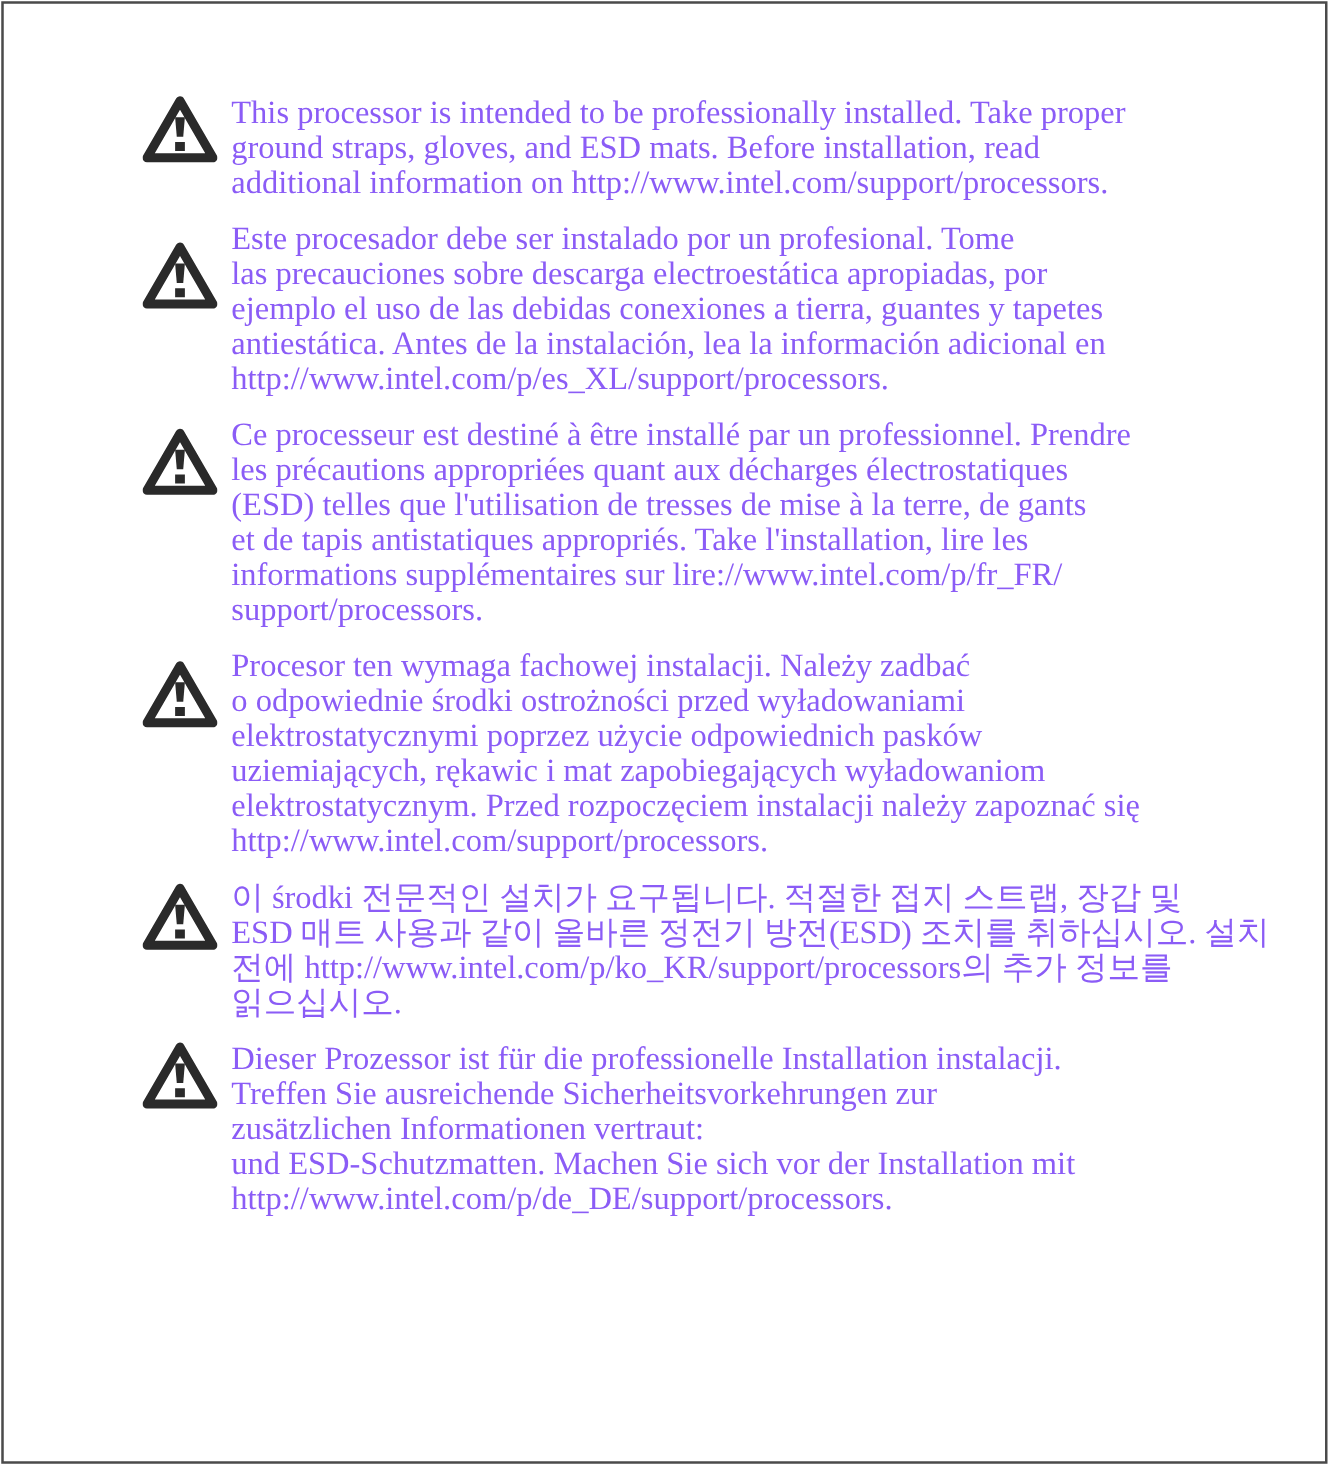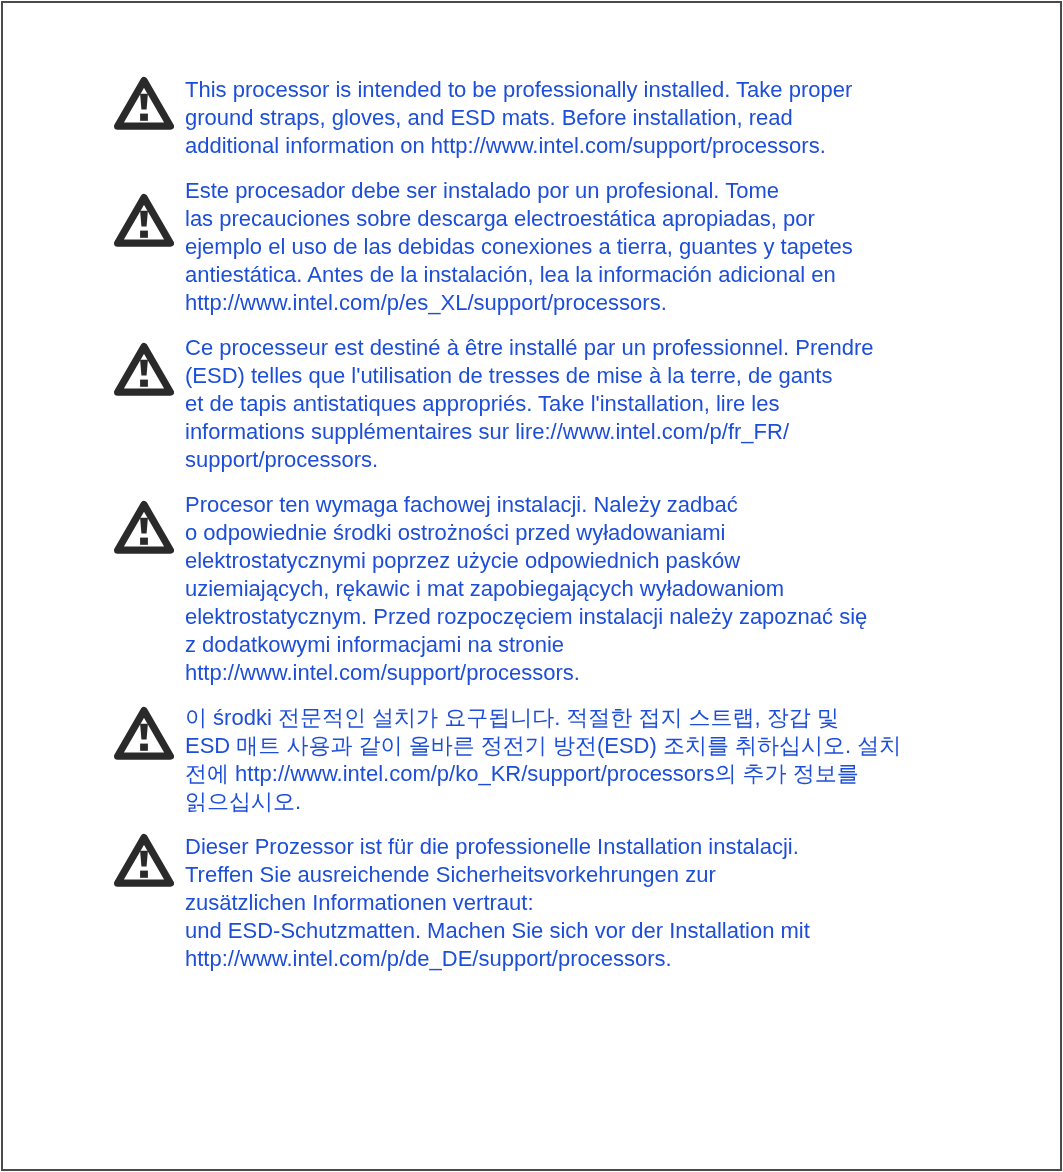--- a/index.html
+++ b/index.html
@@ -35,24 +35,25 @@
     display: block;
     width: 60px;
     height: 56px;
   }
   .icon-off-0  { margin-top: 0; }
   .icon-off-2  { margin-top: 2px; }
   .icon-off-8  { margin-top: 8px; }
   .icon-off-9  { margin-top: 9px; }
   .icon-off-16 { margin-top: 16px; }
   .lines {
-    font-size: 22px;
+    font-size: 26px;
     line-height: 28px;
-    color: #1d4ed8;
+    color: #8b5cf6;
     letter-spacing: 0;
+    font-family: Liberation Serif, serif;
   }
   .line {
     white-space: nowrap;
   }
 </style>
 </head>
 <body>
 
 <div class="page">
   <div class="content">
@@ -92,20 +93,21 @@
     <section class="warning">
       <span class="warning-icon icon-off-8">
         <svg viewBox="0 0 100 92" xmlns="http://www.w3.org/2000/svg" aria-hidden="true">
           <path d="M50 7 L94 83 L6 83 Z" fill="none" stroke="#2a2a2a" stroke-width="12" stroke-linejoin="round"></path>
           <path d="M43.5 29 h13 l-2.2 26 h-8.6 Z" fill="#2a2a2a"></path>
           <rect x="43.5" y="62" width="13" height="12" fill="#2a2a2a"></rect>
         </svg>
       </span>
       <div class="lines">
         <div class="line">Ce processeur est destiné à être installé par un professionnel. Prendre</div>
+        <div class="line">les précautions appropriées quant aux décharges électrostatiques</div>
         <div class="line">(ESD) telles que l'utilisation de tresses de mise à la terre, de gants</div>
         <div class="line">et de tapis antistatiques appropriés. Take l'installation, lire les</div>
         <div class="line">informations supplémentaires sur lire://www.intel.com/p/fr_FR/</div>
         <div class="line">support/processors.</div>
       </div>
     </section>
 
     <section class="warning">
       <span class="warning-icon icon-off-9">
         <svg viewBox="0 0 100 92" xmlns="http://www.w3.org/2000/svg" aria-hidden="true">
@@ -113,21 +115,20 @@
           <path d="M43.5 29 h13 l-2.2 26 h-8.6 Z" fill="#2a2a2a"></path>
           <rect x="43.5" y="62" width="13" height="12" fill="#2a2a2a"></rect>
         </svg>
       </span>
       <div class="lines">
         <div class="line">Procesor ten wymaga fachowej instalacji. Należy zadbać</div>
         <div class="line">o odpowiednie środki ostrożności przed wyładowaniami</div>
         <div class="line">elektrostatycznymi poprzez użycie odpowiednich pasków</div>
         <div class="line">uziemiających, rękawic i mat zapobiegających wyładowaniom</div>
         <div class="line">elektrostatycznym. Przed rozpoczęciem instalacji należy zapoznać się</div>
-        <div class="line">z dodatkowymi informacjami na stronie</div>
         <div class="line">http://www.intel.com/support/processors.</div>
       </div>
     </section>
 
     <section class="warning">
       <span class="warning-icon icon-off-2">
         <svg viewBox="0 0 100 92" xmlns="http://www.w3.org/2000/svg" aria-hidden="true">
           <path d="M50 7 L94 83 L6 83 Z" fill="none" stroke="#2a2a2a" stroke-width="12" stroke-linejoin="round"></path>
           <path d="M43.5 29 h13 l-2.2 26 h-8.6 Z" fill="#2a2a2a"></path>
           <rect x="43.5" y="62" width="13" height="12" fill="#2a2a2a"></rect>

